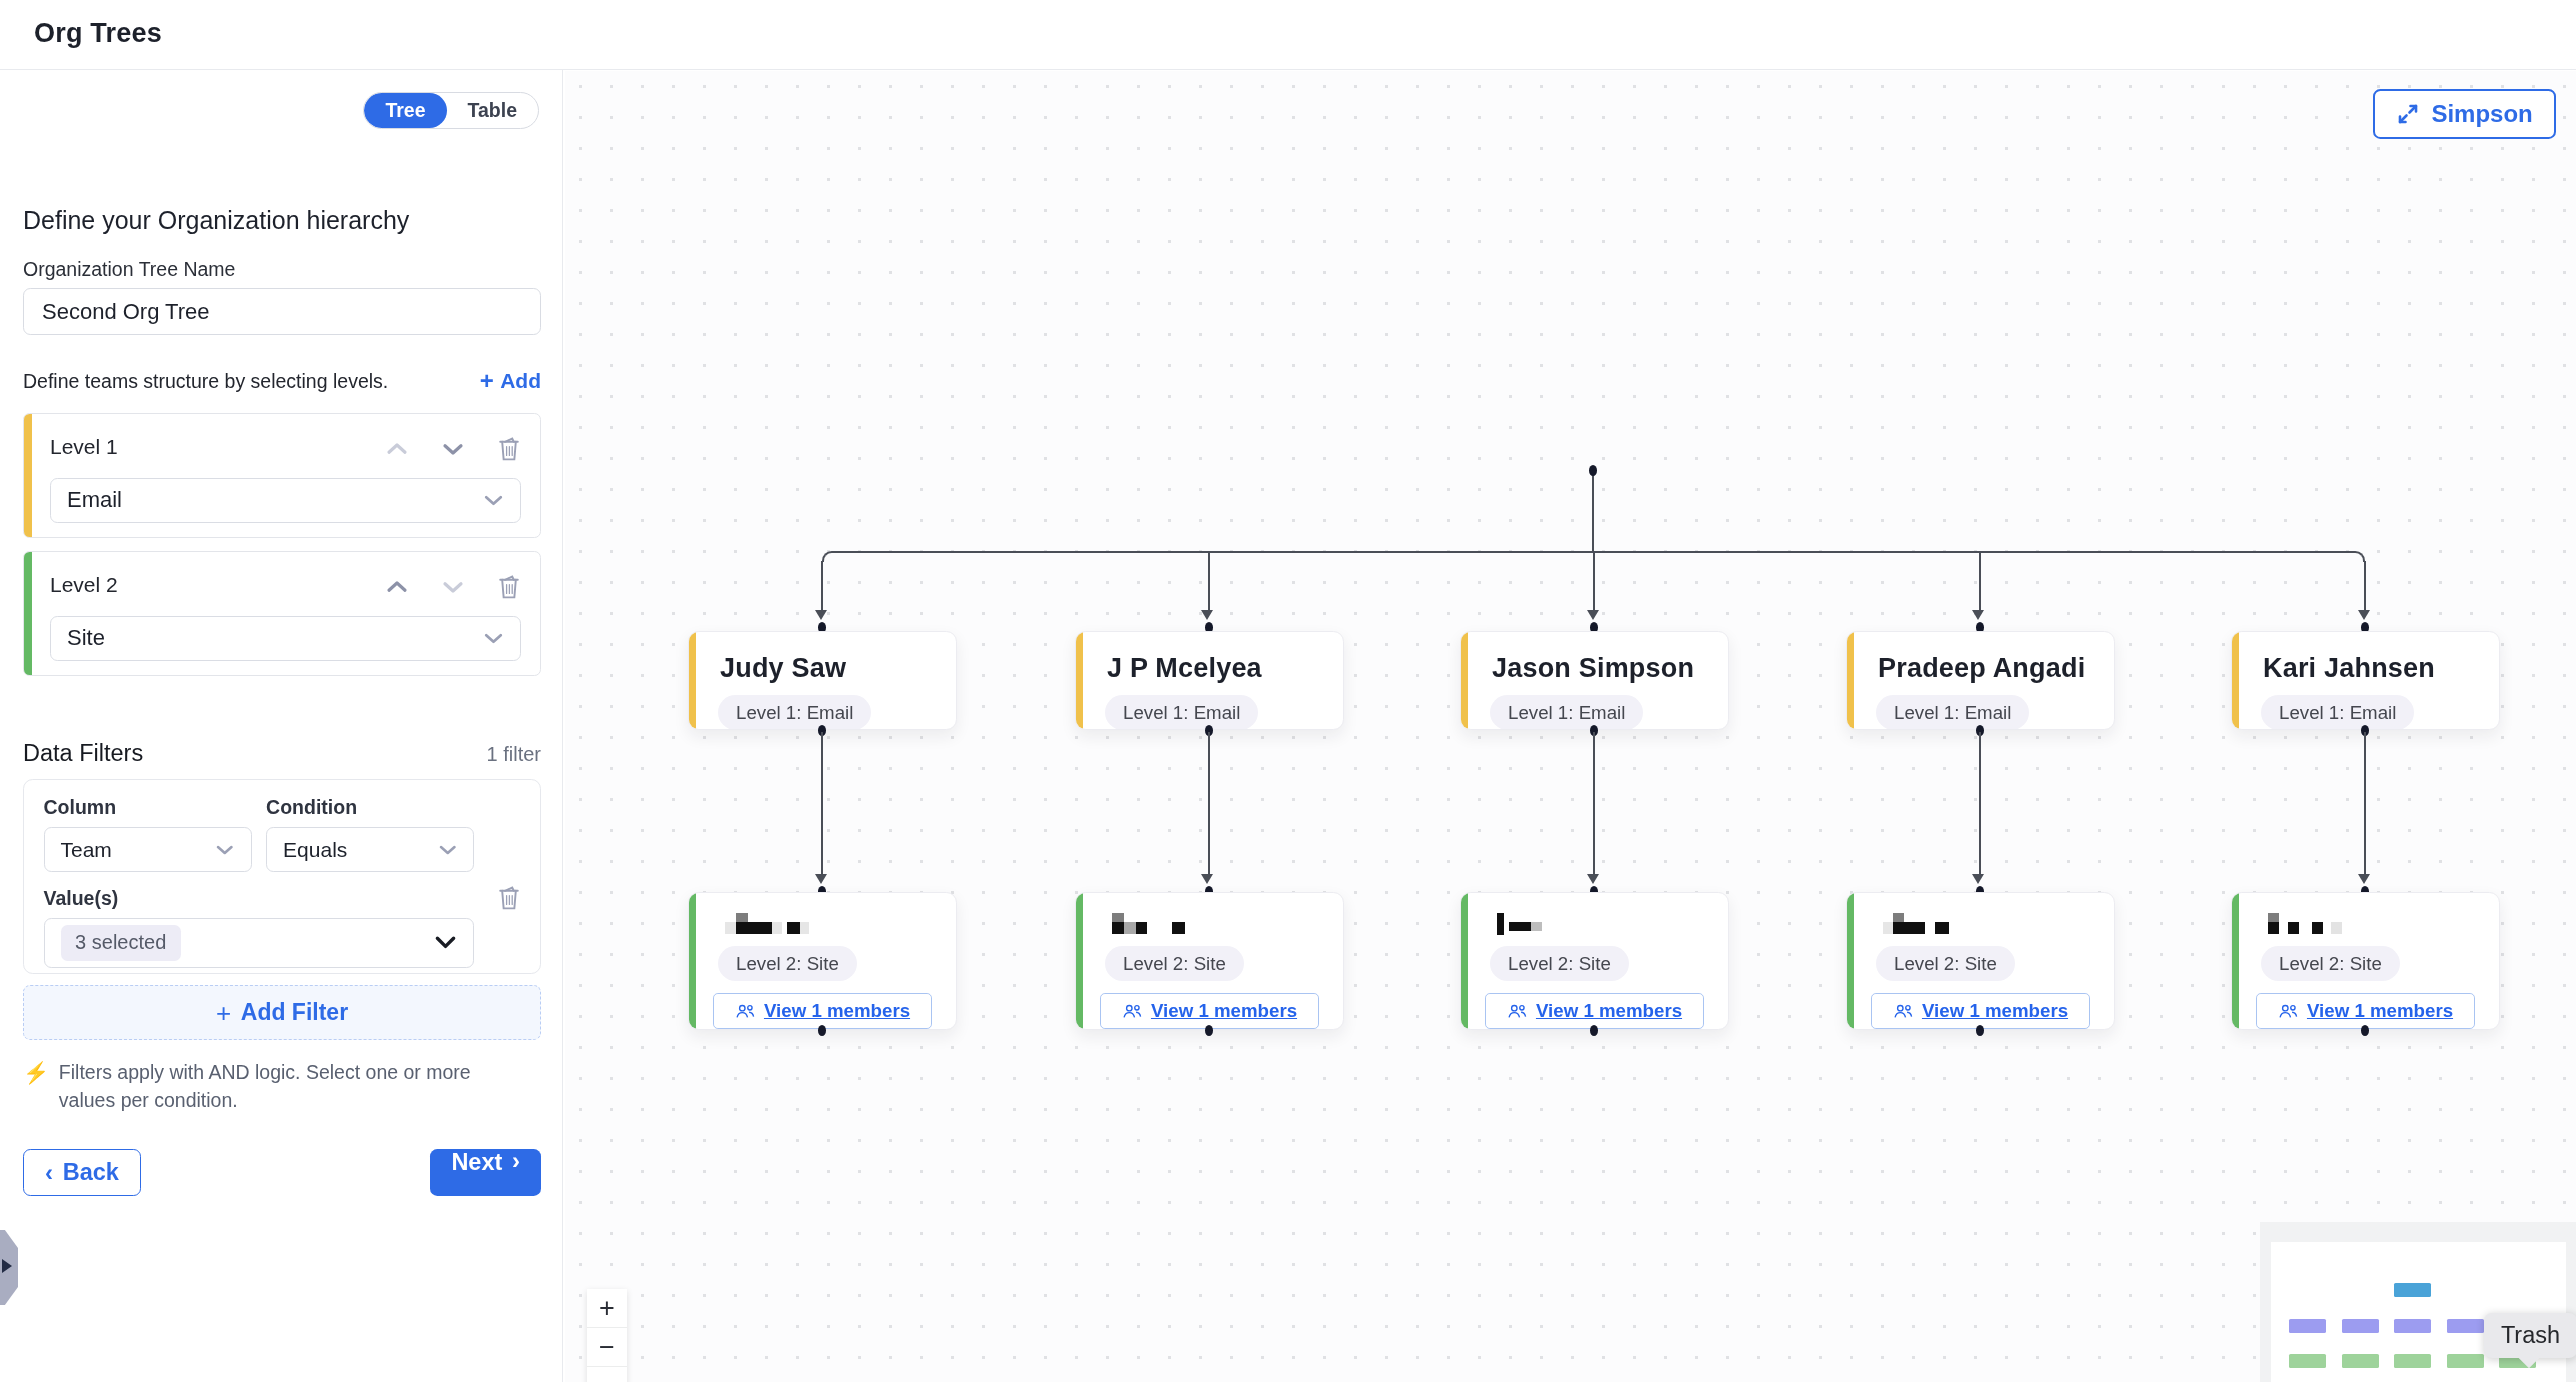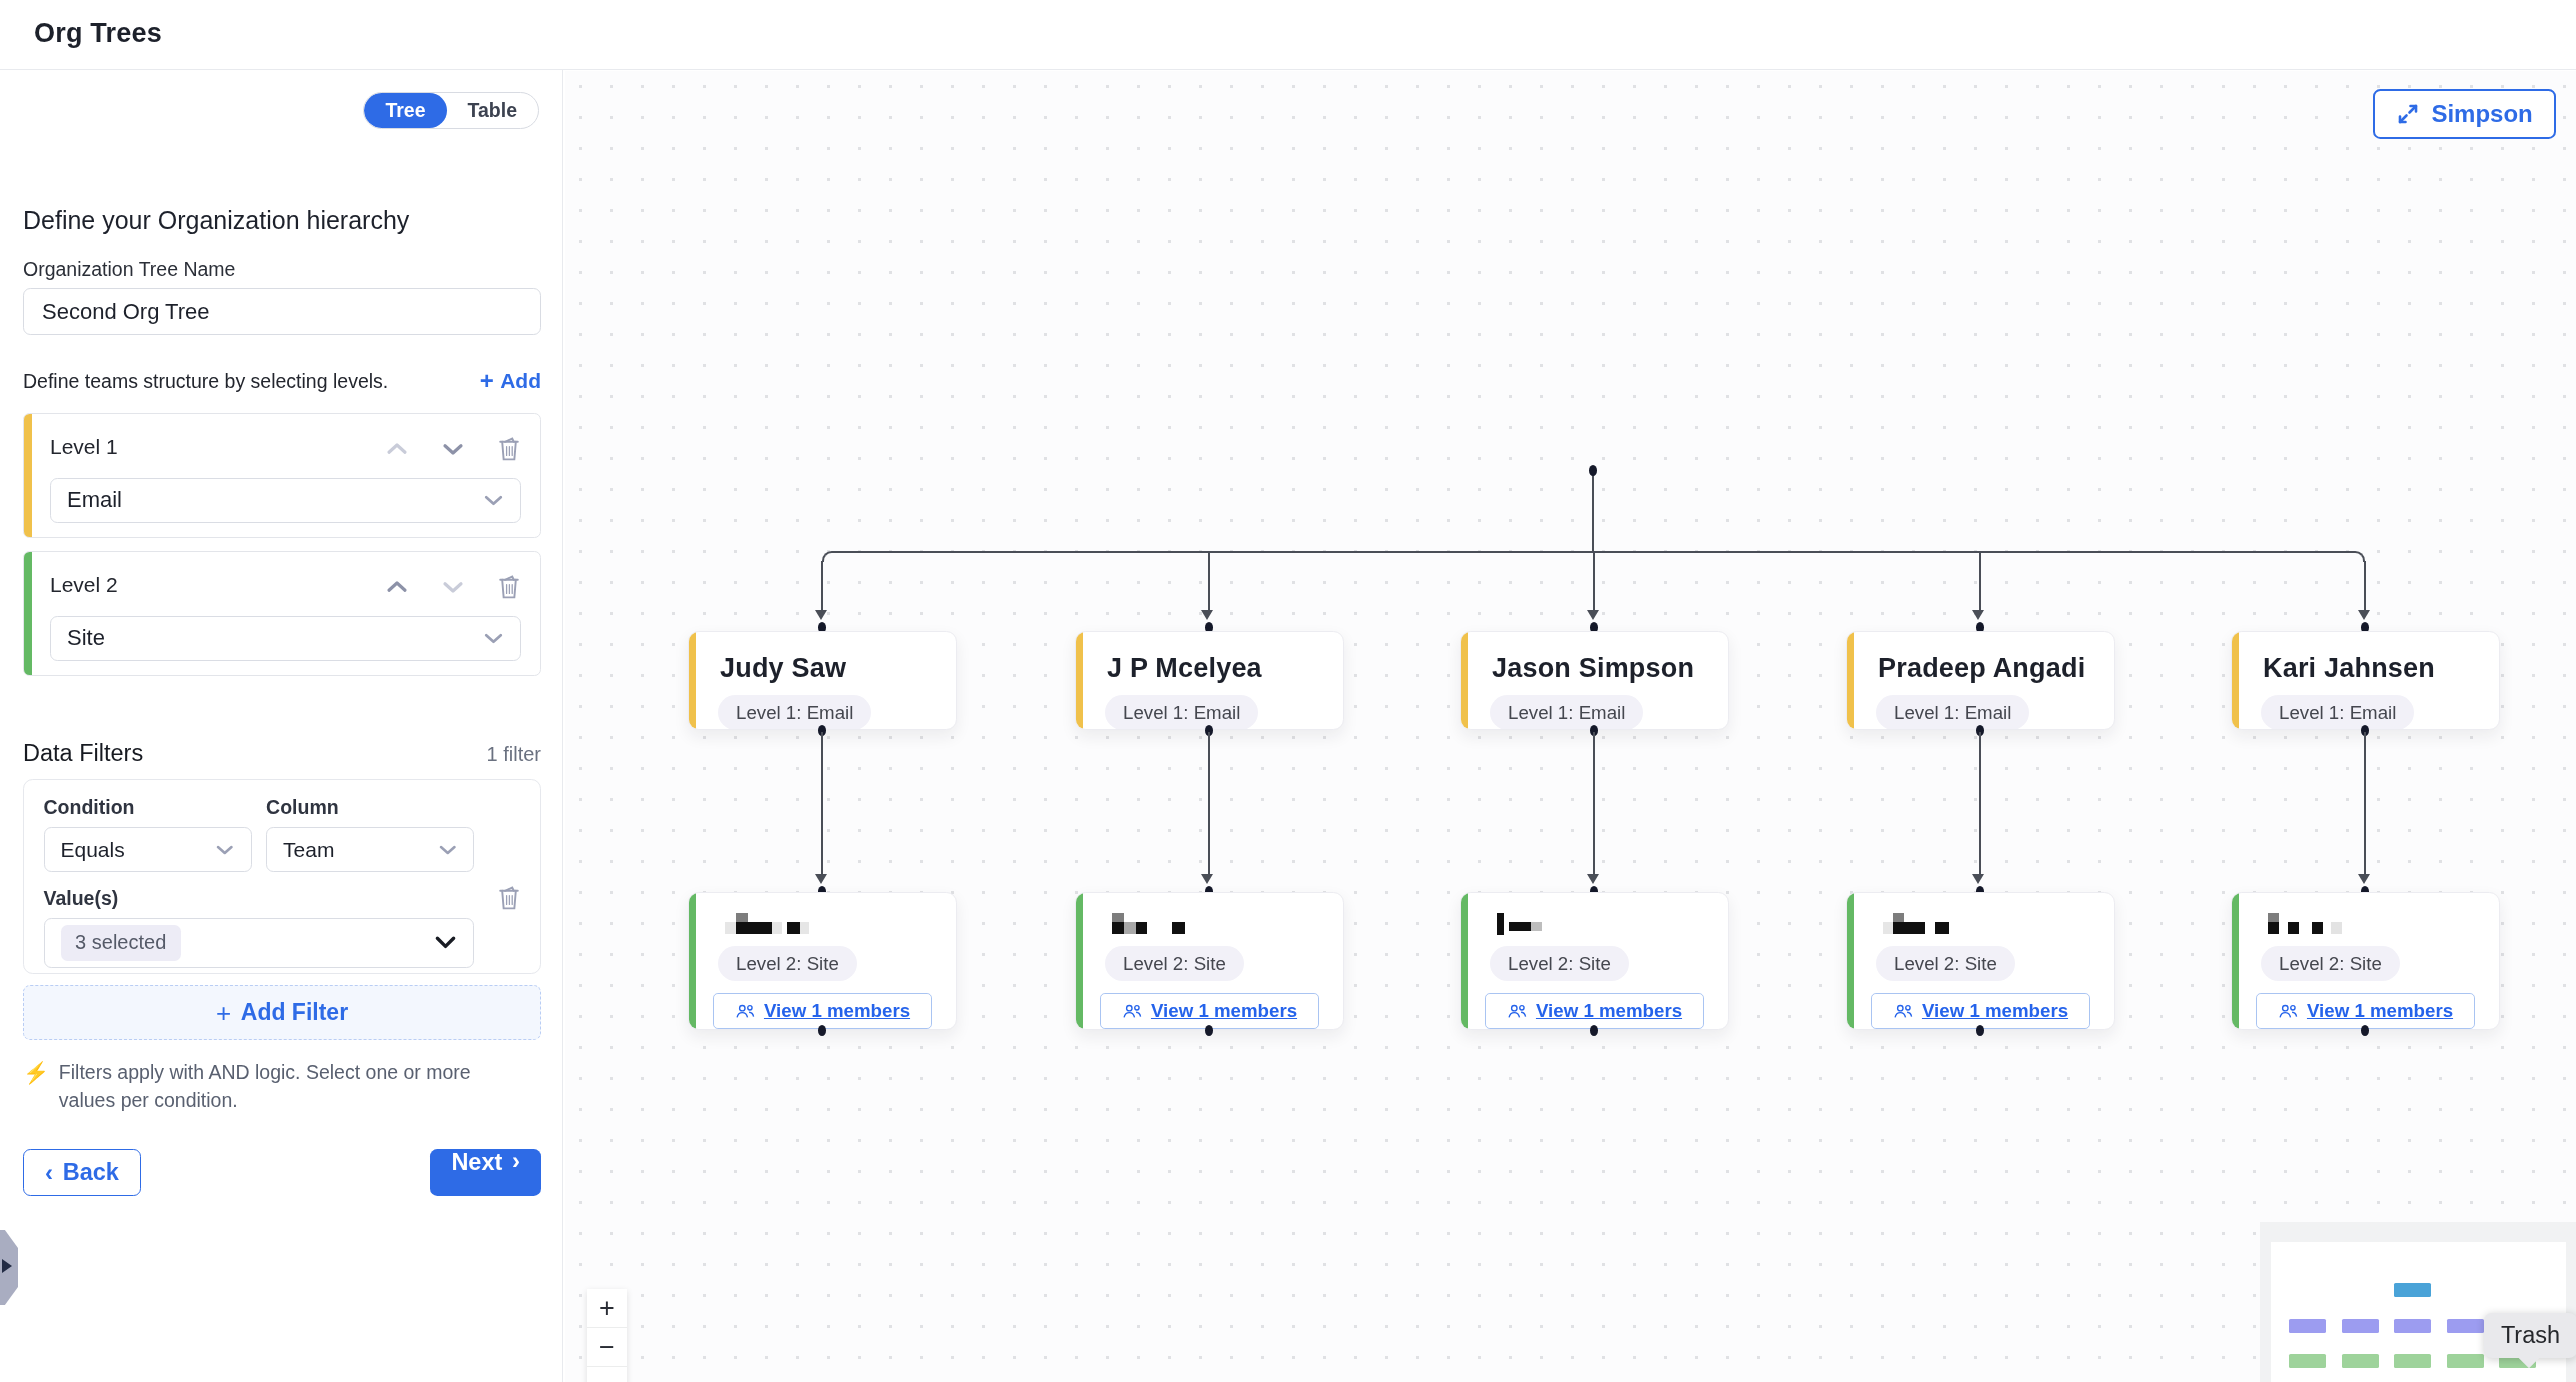--- a/index.html
+++ b/index.html
@@ -204,34 +204,34 @@
     </div>
 
     <div class="df-row">
       <span class="df-title">Data Filters</span>
       <span class="df-count">1 filter</span>
     </div>
 
     <div class="filter-card">
       <div class="f-grid">
         <div class="f-col">
-          <div class="f-label">Condition</div>
+          <div class="f-label">Column</div>
           <div class="select">
-            <span>Equals</span>
+            <span>Team</span>
             <span class="chev">
               <svg width="19.5" height="12" viewBox="0 0 26 16">
                   <polyline points="4,4 13,12 22,4" fill="none" stroke="#9ba0b5" stroke-width="3.4" stroke-linecap="round" stroke-linejoin="round"></polyline>
                 </svg>
             </span>
           </div>
         </div>
         <div class="f-col">
-          <div class="f-label">Column</div>
+          <div class="f-label">Condition</div>
           <div class="select">
-            <span>Team</span>
+            <span>Equals</span>
             <span class="chev">
               <svg width="19.5" height="12" viewBox="0 0 26 16">
                   <polyline points="4,4 13,12 22,4" fill="none" stroke="#9ba0b5" stroke-width="3.4" stroke-linecap="round" stroke-linejoin="round"></polyline>
                 </svg>
             </span>
           </div>
         </div>
       </div>
       <button class="icon-btn f-trash">
         <svg width="24" height="28" viewBox="0 0 30 34" fill="none" stroke="#9ba0b5" stroke-width="2.4" stroke-linecap="round">

